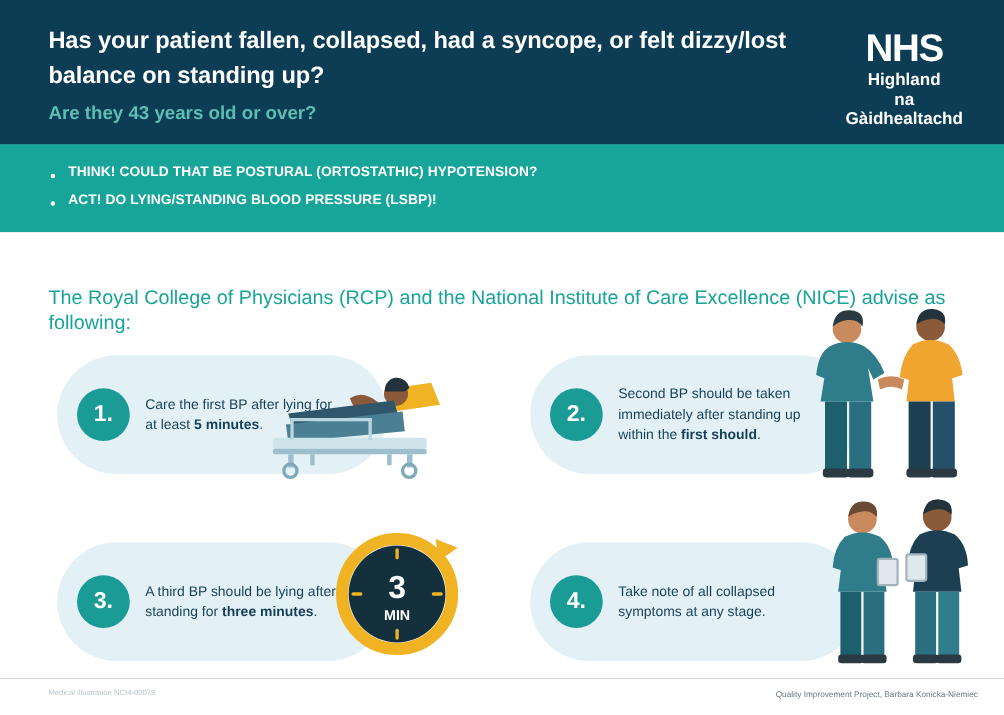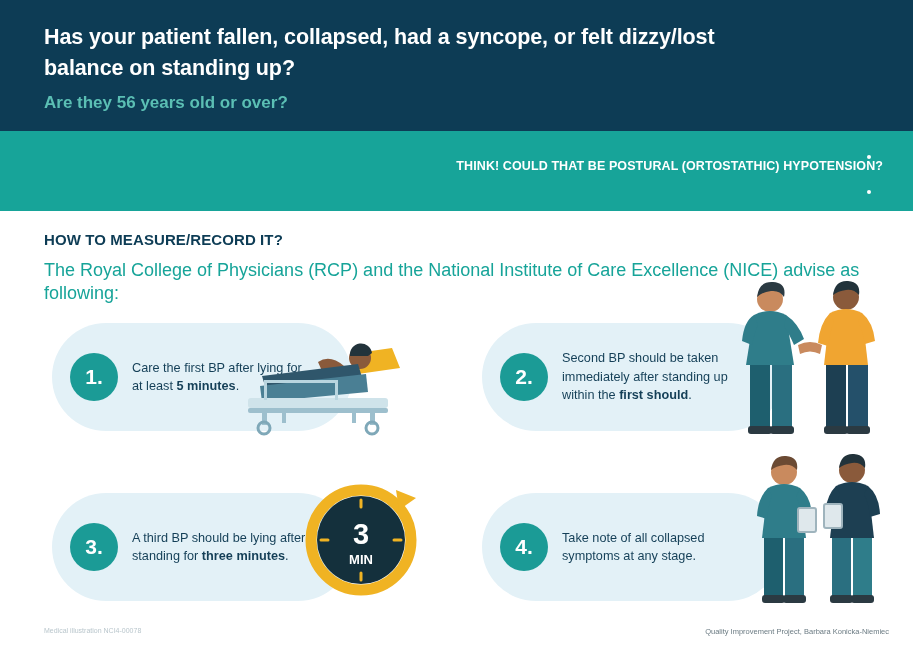--- a/index.html
+++ b/index.html
@@ -83,23 +83,22 @@
     position: absolute;
     left: 0; top: 131px;
     width: 913px;
     height: 80px;
     background: #17a499;
     box-sizing: border-box;
     padding: 18px 30px 0 44px;
   }
   .teal-item {
     display: flex;
-    align-items: flex-end;
+    align-items: center;
     margin-bottom: 10px;
-    flex-direction: column;
   }
   .bullet-dot {
     width: 4px;
     height: 4px;
     background: #ffffff;
     border-radius: 50%;
     margin: 6px 12px 0 2px;
     flex: none;
   }
   .teal-item-text {
@@ -219,37 +218,42 @@
   }
 </style>
 </head>
 <body>
 
 <div class="poster">
 
   <div class="header">
     <div class="header-text">
       <div class="header-title">Has your patient fallen, collapsed, had a syncope, or felt dizzy/lost balance on standing up?</div>
-      <div class="header-sub">Are they 56 years old or over?</div>
+      <div class="header-sub">Are they 43 years old or over?</div>
+    </div>
+    <div class="nhs-logo">
+      <span class="nhs-word">NHS</span>
+      <span class="nhs-region1">Highland</span>
+      <span class="nhs-region2">na Gàidhealtachd</span>
     </div>
   </div>
 
   <div class="teal-band">
     <div class="teal-item">
       <span class="bullet-dot"></span>
       <span class="teal-item-text">THINK! COULD THAT BE POSTURAL (ORTOSTATHIC) HYPOTENSION?</span>
     </div>
     <div class="teal-item">
       <span class="bullet-dot"></span>
+      <span class="teal-item-text">ACT! DO LYING/STANDING BLOOD PRESSURE (LSBP)!</span>
     </div>
   </div>
 
   <div class="body-section">
 
-    <div class="section-title">HOW TO MEASURE/RECORD IT?</div>
     <div class="section-intro">The Royal College of Physicians (RCP) and the National Institute of Care Excellence (NICE) advise as following:</div>
 
     <div class="step step-1">
       <div class="step-num">1.</div>
       <div class="step-text">
         <span>Care the first BP after lying for at least </span><b>5 minutes</b><span>.</span>
       </div>
     </div>
 
     <div class="art-bed">

